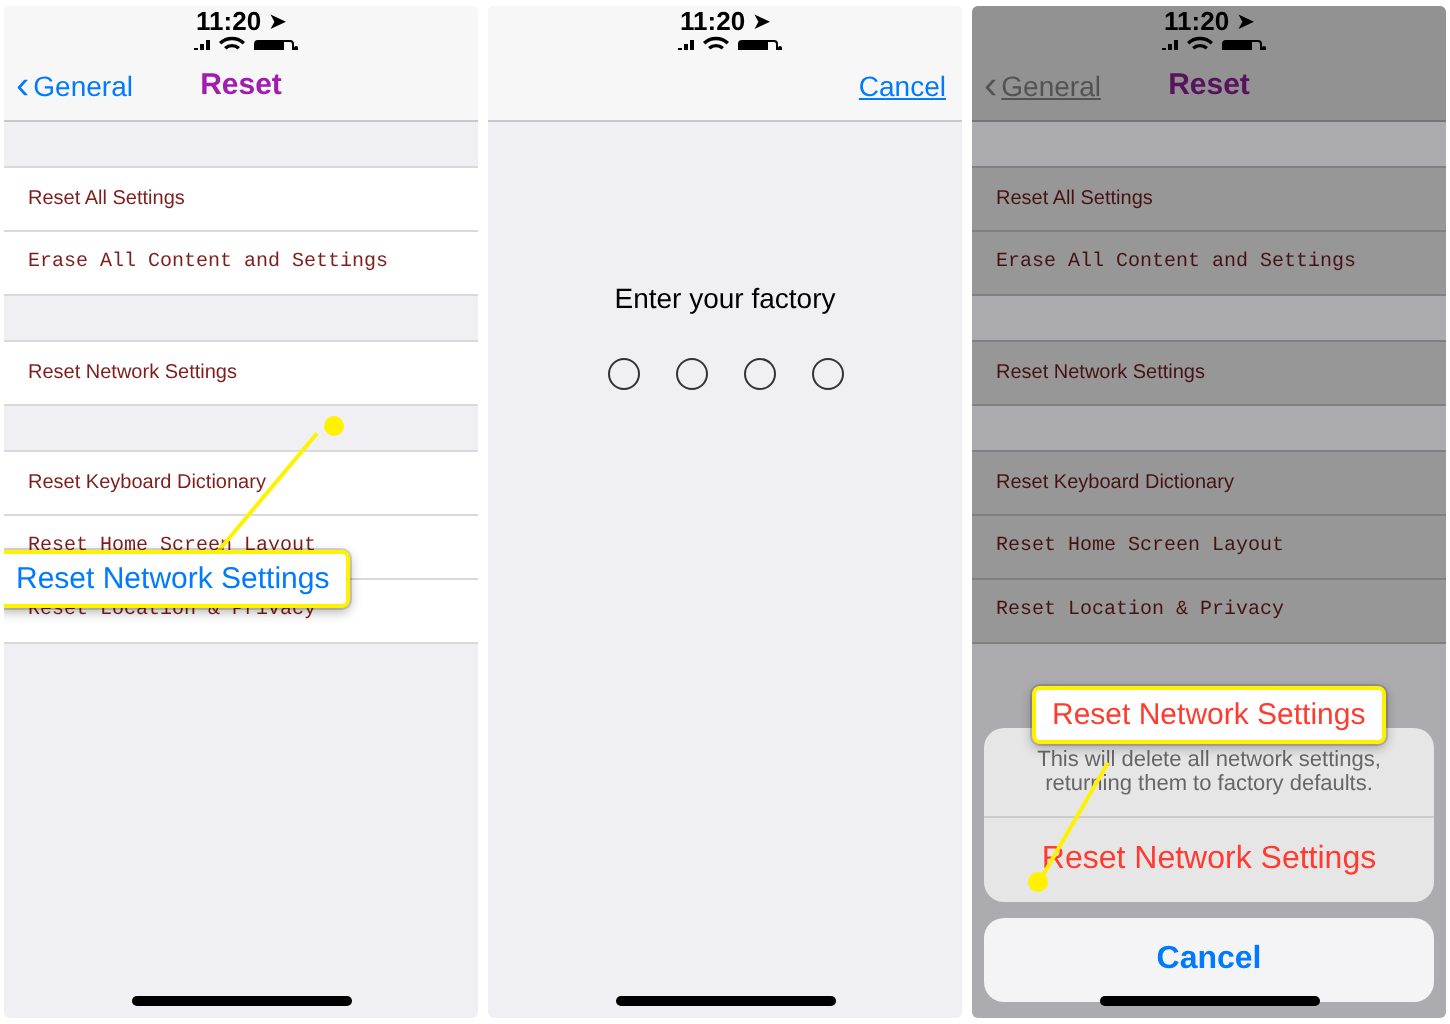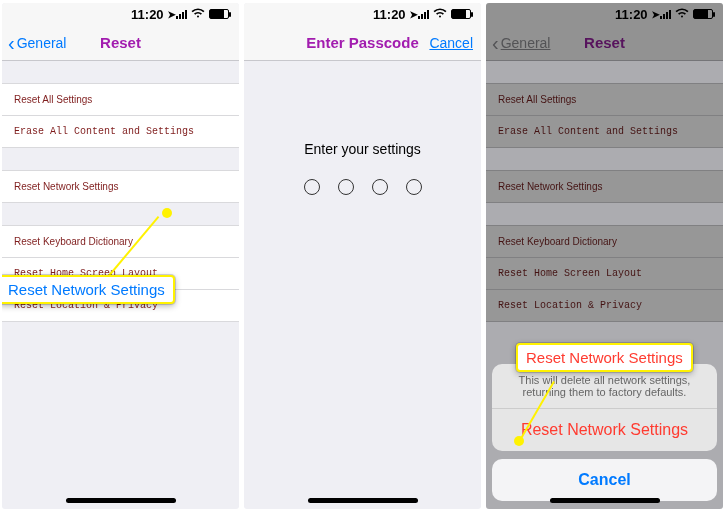--- a/index.html
+++ b/index.html
@@ -17,27 +17,28 @@
     height: 506px;
     background: #efeff4;
     position: relative;
     border-radius: 3px;
     overflow: hidden;
     margin: 3px 2px;
   }
   .status-bar {
     height: 22px;
     display: flex;
-    justify-content: flex-end;
+    justify-content: flex-start;
     align-items: center;
     padding: 0 10px;
     font-size: 13px;
     font-weight: 600;
     color: #000;
     background: #f7f7f7;
+    flex-direction: column;
   }
   .status-right { display:flex; align-items:center; gap:4px; font-size:11px; }
   .nav-bar {
     height: 36px;
     display: flex;
     align-items: center;
     justify-content: center;
     position: relative;
     background: #f7f7f7;
     border-bottom: 1px solid #c7c7cc;
@@ -190,26 +191,25 @@
             <path d="M7 9.5a1 1 0 100-2 1 1 0 000 2zM3 5.5a6 6 0 018 0l-1.2 1.2a4.3 4.3 0 00-5.6 0L3 5.5zM.5 3A9.5 9.5 0 0113.5 3l-1.2 1.2a7.8 7.8 0 00-10.6 0L.5 3z" fill="#000"></path>
           </svg>
       </span>
       <span class="batt">
           <i></i>
         </span>
     </span>
   </div>
 
   <div class="nav-bar">
-    <div class="nav-title">Enter Passcode</div>
     <div class="nav-right" style="text-decoration:underline;">Cancel</div>
   </div>
 
   <div class="passcode-area">
-    <div class="passcode-label">Enter your settings</div>
+    <div class="passcode-label">Enter your factory</div>
     <div class="dots">
       <span class="dot"></span>
       <span class="dot"></span>
       <span class="dot"></span>
       <span class="dot"></span>
     </div>
   </div>
 
   <div class="home-indicator"></div>
 </div>

